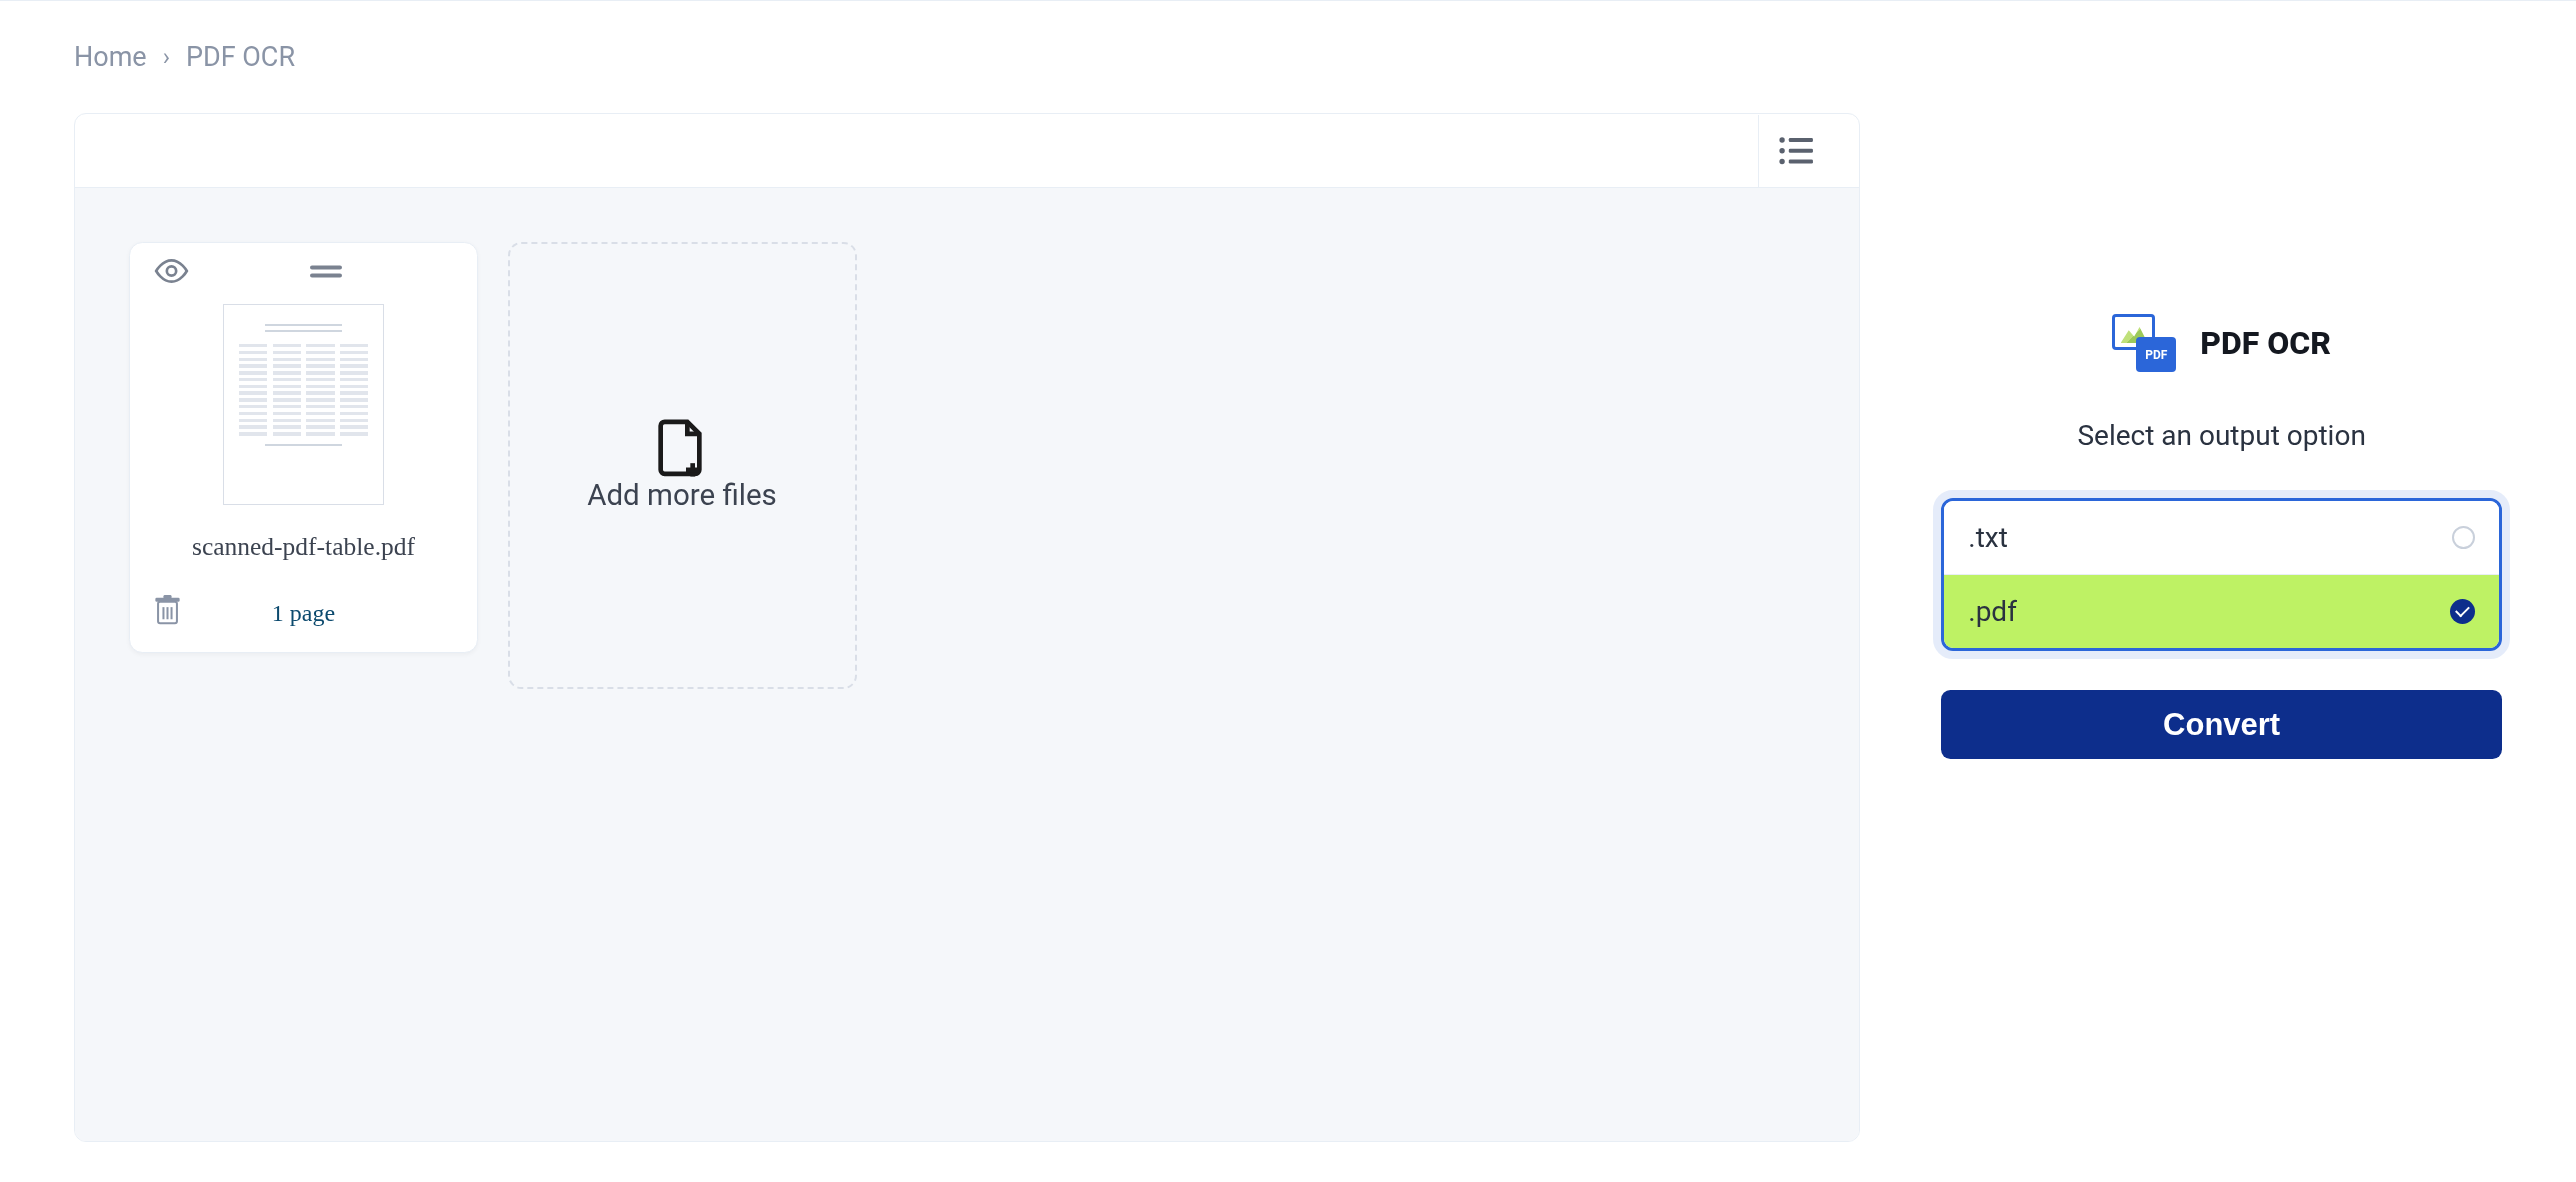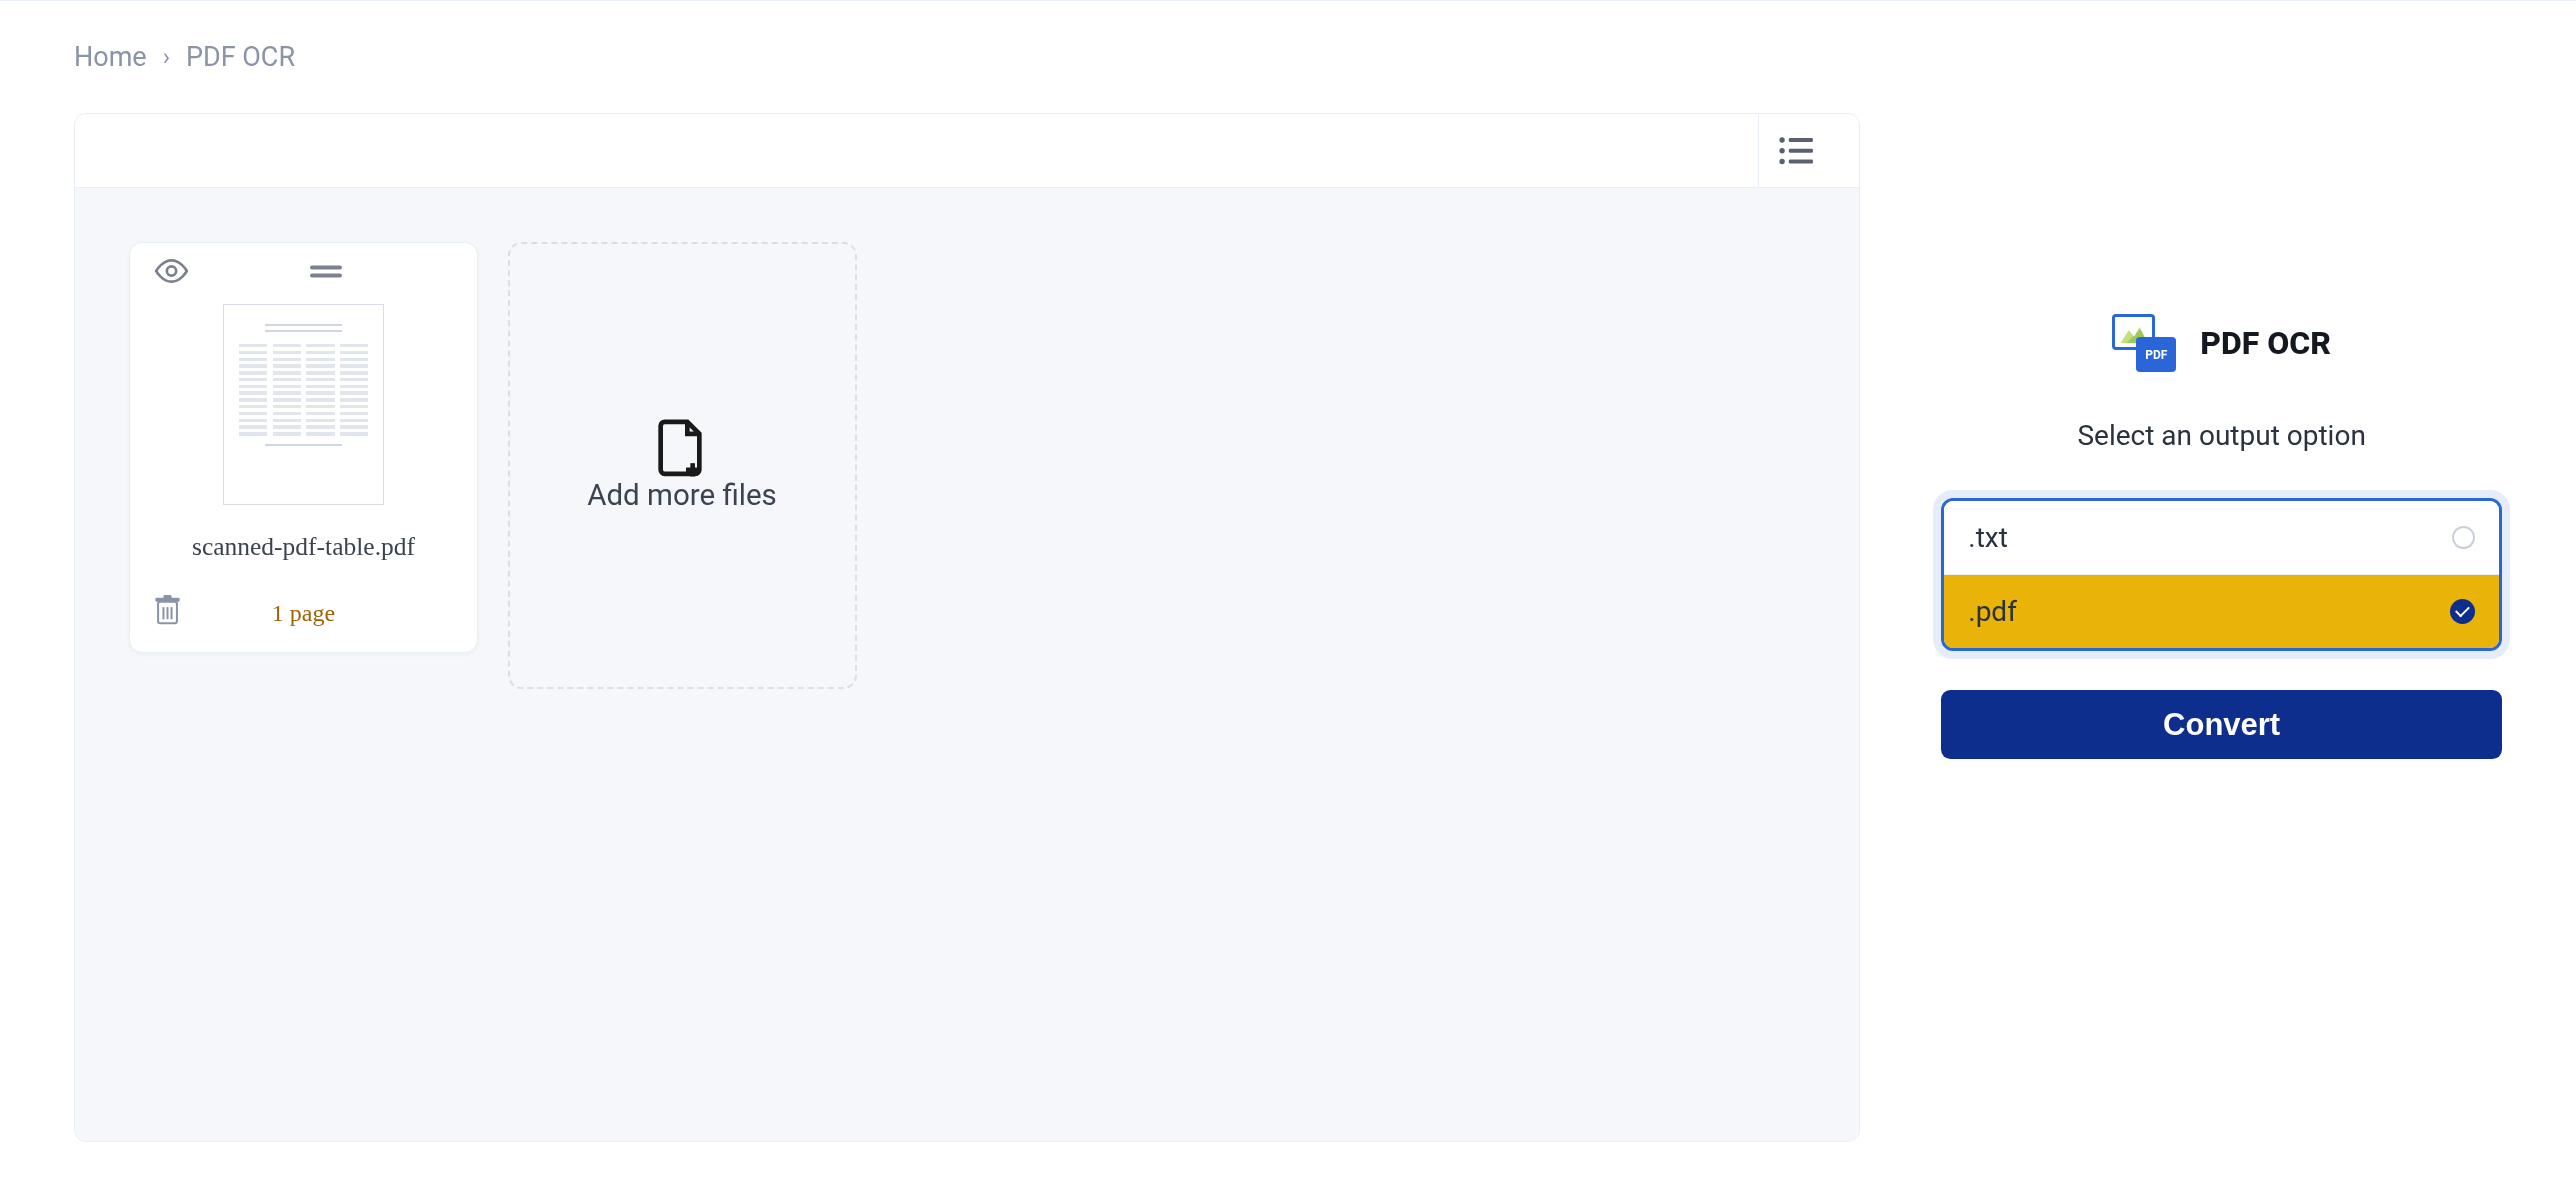--- a/index.html
+++ b/index.html
@@ -111,21 +111,21 @@
     font-size: 25.5px;
     color: #3c4350;
     padding: 13.4px 6.7px 20px 6.7px;
     word-break: break-word;
   }
   .file-card-bottom {
     display: flex;
     align-items: center;
     justify-content: space-between;
     padding: 13.4px 24px 20px 24px;
-    color: #a16207;
+    color: #0c4a6e;
     font-size: 24px;
   }
   .trash-btn { cursor: pointer; color: #8a94a6; }
   .page-count {
     flex: 1;
     text-align: center;
   }
 
   .add-card {
     width: 349px;
@@ -210,21 +210,21 @@
     align-items: center;
     justify-content: space-between;
     padding: 20px 24px;
     font-size: 28px;
     color: #2a3240;
     cursor: pointer;
     background: #ffffff;
     border-bottom: 1.3px solid #e8eef5;
   }
   .option-row.selected {
-    background: #eab308;
+    background: #bef264;
   }
   .option-row:last-child { border-bottom: none; }
   .radio-empty {
     width: 23px; height: 23px;
     border: 2px solid #c9d0db;
     border-radius: 50%;
   }
   .radio-check {
     width: 25.5px; height: 25.5px;
     background: #0d2e8c;

